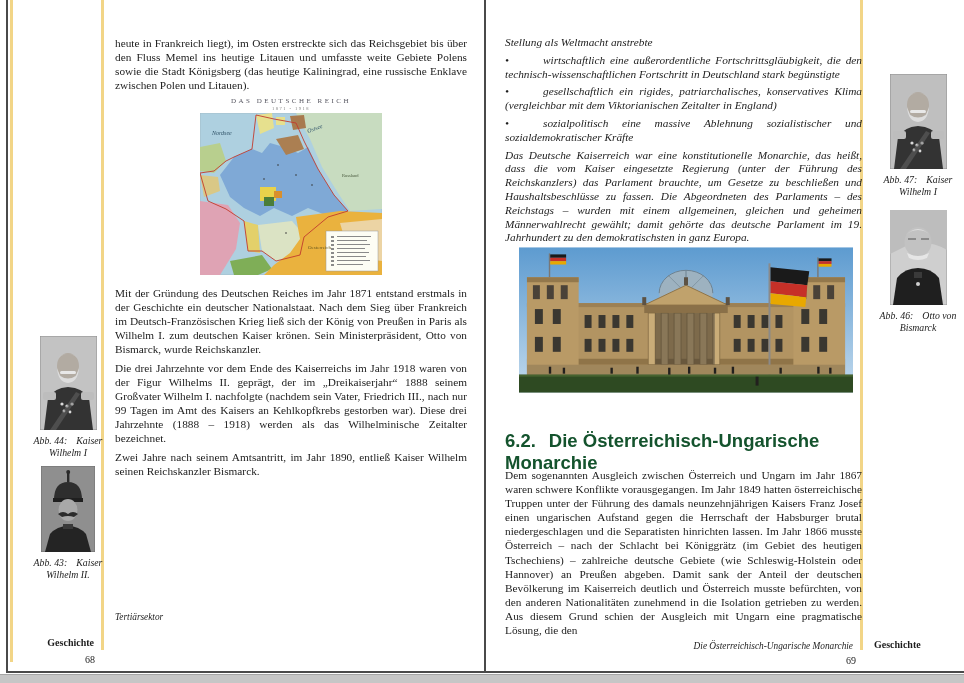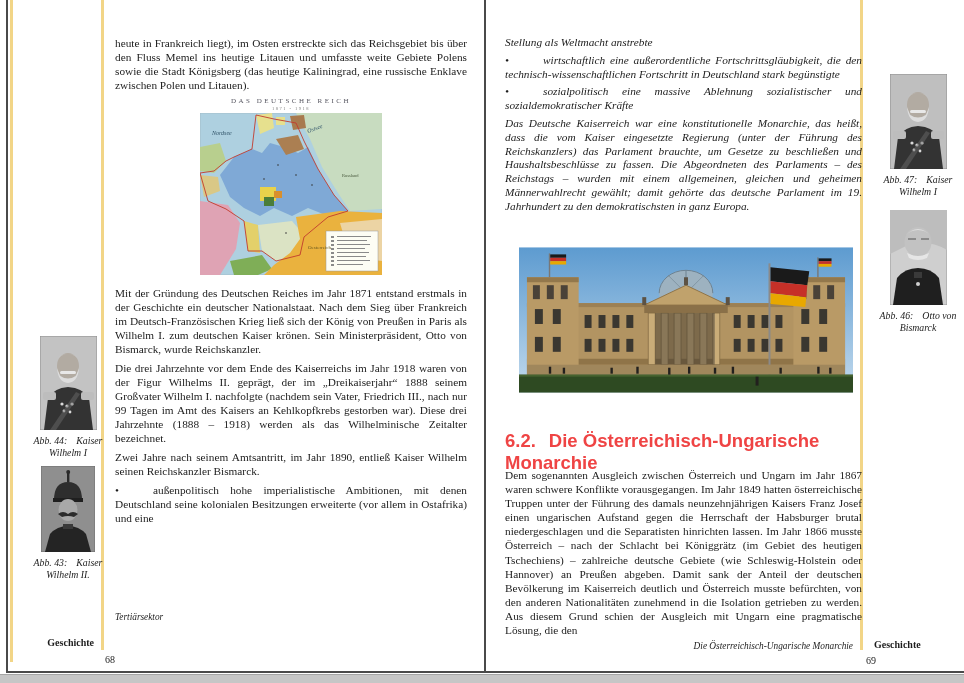--- a/index.html
+++ b/index.html
@@ -23,28 +23,28 @@
   .mapwrap{width:182px;margin:0 auto;}
   .cap{text-align:center;font-style:italic;font-size:9.5px;margin-top:4px;}
   .cap-label{margin-right:9px;}
 
   .margin-fig{position:absolute;width:100px;text-align:center;}
   .margin-fig svg{display:block;margin:0 auto;}
   .margin-fig .cap{font-size:9.8px;line-height:12px;margin-top:5px;}
 
   .footer-section{position:absolute;font-weight:bold;font-size:10px;}
   .footer-running{position:absolute;font-style:italic;font-size:9.3px;}
-  .footer-page{position:absolute;width:30px;text-align:right;font-size:10px;}
+  .footer-page{position:absolute;width:30px;text-align:left;font-size:10px;}
 
   .photo{position:absolute;left:519px;top:247px;width:334px;height:146px;}
   .photo-cap{position:absolute;left:505px;top:404px;width:357px;text-align:center;
              font-style:italic;font-size:9.5px;}
   .heading{position:absolute;left:505px;top:430px;width:370px;
            font-family:"Liberation Sans",sans-serif;font-weight:bold;font-size:18.5px;
-           color:#ef4444;}
+           color:#14532d;}
   .heading .ht{margin-left:13px;}
 </style>
 </head>
 <body>
 
 <div class="screen">
 
   <div class="page-bg" style="left:8px;width:476px;"></div>
   <div class="page-bg" style="left:486px;width:478px;"></div>
 
@@ -123,21 +123,20 @@
           <text x="108" y="20" font-size="6" font-style="italic" fill="#33566b" transform="rotate(-20 108 20)">Ostsee</text>
           <text x="142" y="64" font-size="4.5" fill="#4a5a3e">Russland</text>
           <text x="108" y="136" font-size="5" fill="#6b5a20">Oesterreich</text>
         </svg>
       </div>
     </figure>
 
     <p class="bt" style="margin-top:7px;">Mit der Gründung des Deutschen Reiches im Jahr 1871 entstand erstmals in der Geschichte ein deutscher Nationalstaat. Nach dem Sieg über Frankreich im Deutsch-Französischen Krieg ließ sich der König von Preußen in Paris als Wilhelm I. zum deutschen Kaiser krönen. Sein Ministerpräsident, Otto von Bismarck, wurde Reichskanzler.</p>
     <p class="bt">Die drei Jahrzehnte vor dem Ende des Kaiserreichs im Jahr 1918 waren von der Figur Wilhelms II. geprägt, der im „Dreikaiserjahr“ 1888 seinem Großvater Wilhelm I. nachfolgte (nachdem sein Vater, Friedrich III., nach nur 99 Tagen im Amt des Kaisers an Kehlkopfkrebs gestorben war). Diese drei Jahrzehnte (1888 – 1918) werden als das Wilhelminische Zeitalter bezeichnet.</p>
     <p class="bt">Zwei Jahre nach seinem Amtsantritt, im Jahr 1890, entließ Kaiser Wilhelm seinen Reichskanzler Bismarck.</p>
-    <p class="bt"><span class="bullet">•</span><span>außenpolitisch hohe imperialistische Ambitionen, mit denen Deutschland seine kolonialen Besitzungen erweiterte (vor allem in Ostafrika) und eine</span></p>
   </div>
 
   <figure class="margin-fig" style="left:18px;top:336px;">
     <svg width="57" height="94" viewBox="0 0 57 94">
       <rect width="57" height="94" fill="#c3c3c3"></rect>
       <rect width="57" height="94" fill="none" stroke="#8e8e8e" stroke-width="1"></rect>
       <path d="M4,94 L8,62 Q14,52 28,51 Q43,52 49,62 L53,94 Z" fill="#333333"></path>
       <rect x="3" y="56" width="13" height="8" rx="2" fill="#bdbdbd"></rect>
       <rect x="41" y="56" width="13" height="8" rx="2" fill="#bdbdbd"></rect>
       <ellipse cx="28" cy="30" rx="11" ry="13" fill="#b2aba2"></ellipse>
@@ -176,20 +175,21 @@
     </figcaption>
   </figure>
 
   <div class="footer-section" style="left:18px;top:637px;width:76px;text-align:right;">Geschichte</div>
   <div class="footer-running" style="left:115px;top:612px;text-align:right;">Tertiärsektor</div>
   <div class="footer-page" style="left:85px;top:654px;">68</div>
 
   <div class="col" style="left:505px;top:36px;width:357px;font-style:italic;">
     <p class="bt" style="margin-bottom:4px;line-height:13.8px;">Stellung als Weltmacht anstrebte</p>
     <p class="bt" style="margin-bottom:4px;line-height:13.8px;"><span class="bullet">•</span><span>wirtschaftlich eine außerordentliche Fortschrittsgläubigkeit, die den technisch-wissenschaftlichen Fortschritt in Deutschland stark begünstigte</span></p>
+    <p class="bt" style="margin-bottom:4px;line-height:13.8px;"><span class="bullet">•</span><span>gesellschaftlich ein rigides, patriarchalisches, konservatives Klima (vergleichbar mit dem Viktorianischen Zeitalter in England)</span></p>
     <p class="bt" style="margin-bottom:4px;line-height:13.8px;"><span class="bullet">•</span><span>sozialpolitisch eine massive Ablehnung sozialistischer und sozialdemokratischer Kräfte</span></p>
     <p class="bt" style="line-height:13.8px;">Das Deutsche Kaiserreich war eine konstitutionelle Monarchie, das heißt, dass die vom Kaiser eingesetzte Regierung (unter der Führung des Reichskanzlers) das Parlament brauchte, um Gesetze zu beschließen und Haushaltsbeschlüsse zu fassen. Die Abgeordneten des Parlaments – des Reichstags – wurden mit einem allgemeinen, gleichen und geheimen Männerwahlrecht gewählt; damit gehörte das deutsche Parlament im 19. Jahrhundert zu den demokratischsten in ganz Europa.</p>
   </div>
 
   <svg class="photo" viewBox="0 0 336 146">
     <defs>
       <linearGradient id="sky" x1="0" y1="0" x2="0" y2="1">
         <stop offset="0" stop-color="#5d9bd0"></stop>
           <stop offset="1" stop-color="#c2daed"></stop>
       </linearGradient>

